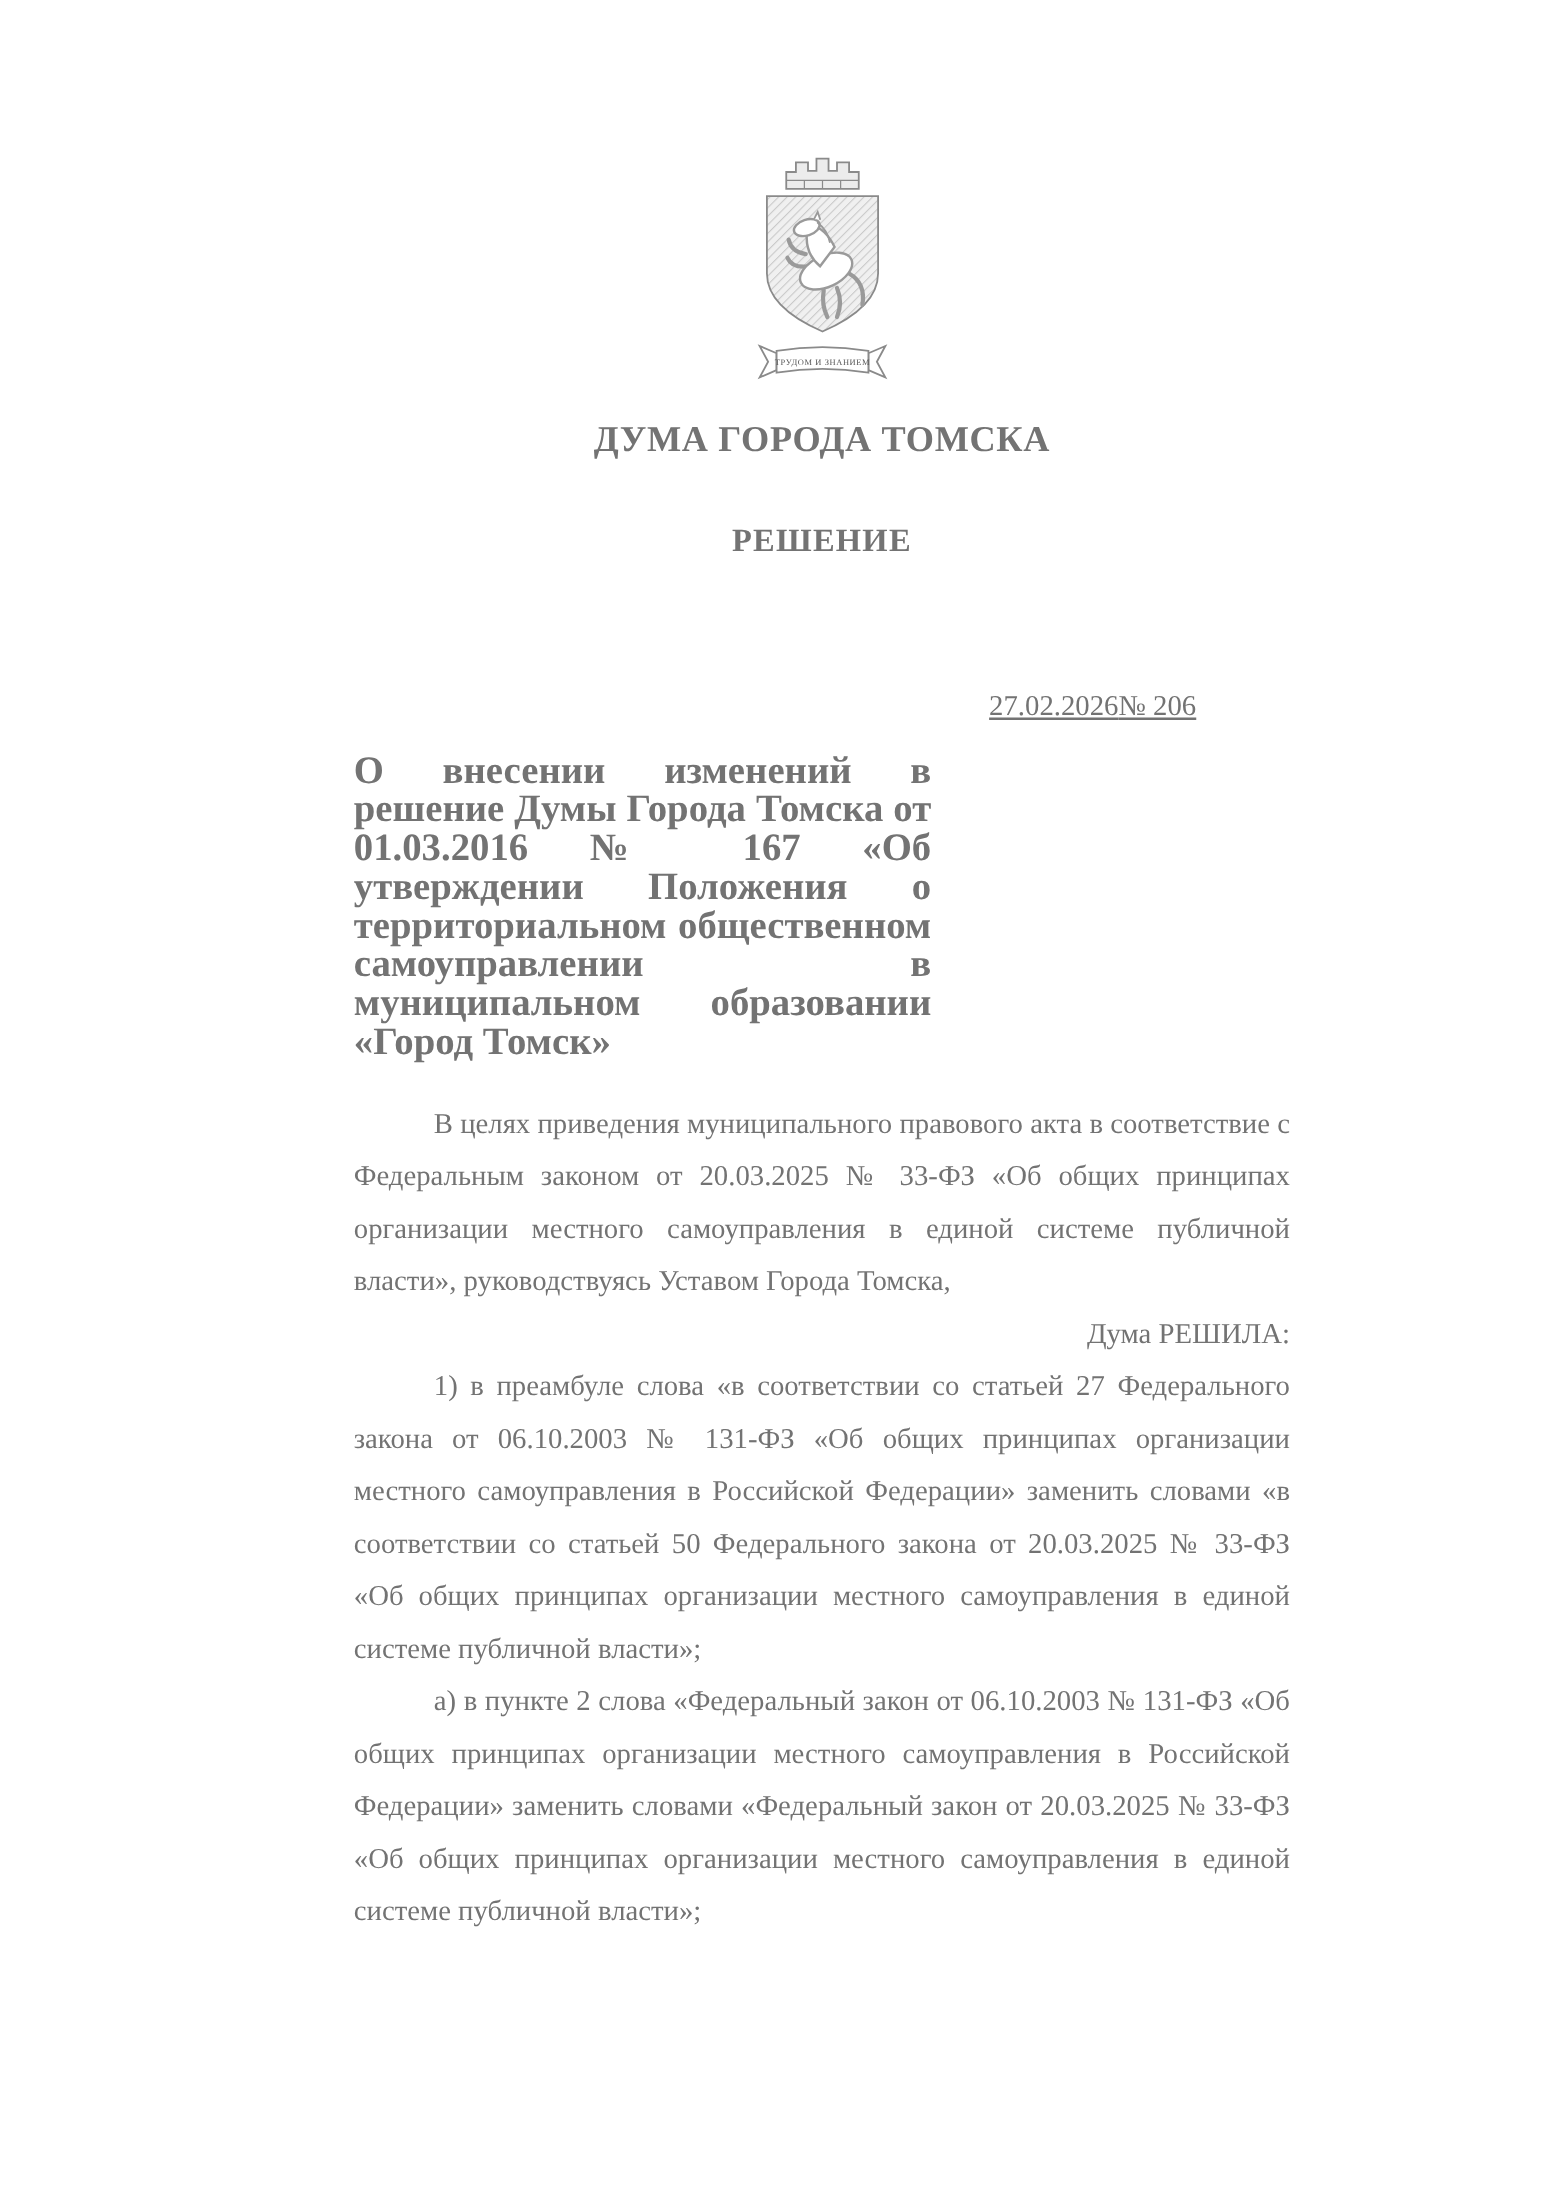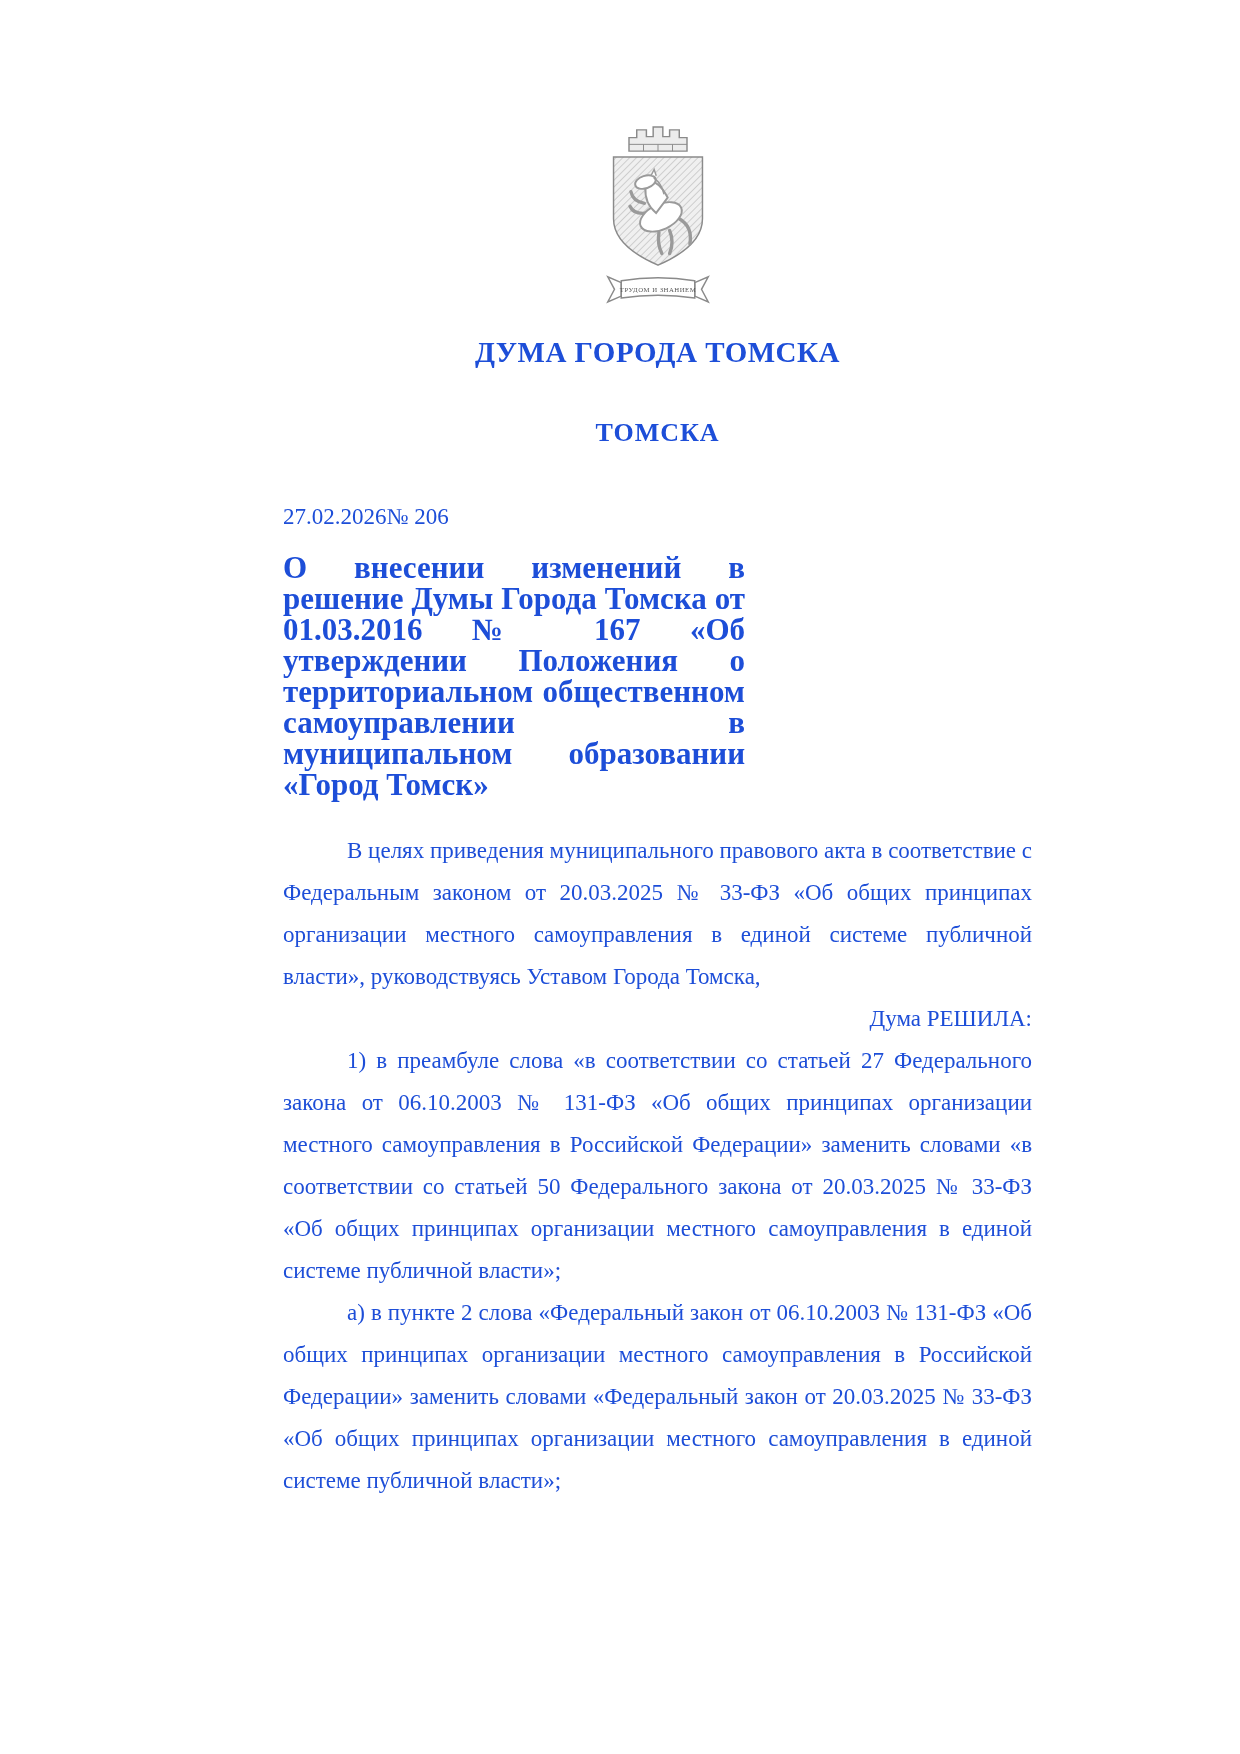--- a/index.html
+++ b/index.html
@@ -6,21 +6,21 @@
   html,body { margin:0; padding:0; background:#ffffff; }
   .page {
     position:relative;
     width:1004px;
     height:1754px;
     margin:0 auto;
     background:#ffffff;
     box-sizing:border-box;
     padding:0 90px 0 165px;
     font-family:"Liberation Serif","DejaVu Serif",serif;
-    color:#1d4ed8;
+    color:#737373;
     overflow:hidden;
   }
   .emblem { width:116px; margin:118px auto 0; }
   .emblem svg { display:block; }
   .org-name {
     text-align:center;
     font-weight:bold;
     font-size:29px;
     letter-spacing:0.5px;
     margin-top:26px;
@@ -29,26 +29,27 @@
   .doc-type {
     text-align:center;
     font-weight:bold;
     font-size:26px;
     letter-spacing:1px;
     margin-top:46px;
     line-height:34px;
   }
   .date-row {
     display:flex;
-    justify-content:flex-start;
+    justify-content:flex-end;
     align-items:baseline;
-    margin-top:52px;
+    margin-top:100px;
     padding-right:75px;
     font-size:23px;
     line-height:30px;
+    text-decoration:underline;
   }
   .doc-title {
     margin-top:20px;
     width:462px;
     font-weight:bold;
     font-size:31px;
     line-height:31px;
     text-align:justify;
   }
   .para {
@@ -109,21 +110,21 @@
         <path d="M22 170 L8 164 L15 177 L8 190 L22 184 Z" fill="#ffffff" stroke="#8a8a8a" stroke-width="1.5"></path>
         <path d="M98 170 L112 164 L105 177 L112 190 L98 184 Z" fill="#ffffff" stroke="#8a8a8a" stroke-width="1.5"></path>
         <path d="M22 168 Q60 162 98 168 L98 186 Q60 180 22 186 Z" fill="#ffffff" stroke="#8a8a8a" stroke-width="1.5"></path>
         <text x="60" y="180" text-anchor="middle" font-size="7" fill="#555555" style="font-family:'Liberation Serif',serif; letter-spacing:0.5px;">ТРУДОМ И ЗНАНИЕМ</text>
       </g>
     </svg>
   </div>
 
   <div class="org-name">ДУМА ГОРОДА ТОМСКА</div>
 
-  <div class="doc-type">ТОМСКА</div>
+  <div class="doc-type">РЕШЕНИЕ</div>
 
   <div class="date-row">
     <span>27.02.2026</span>
     <span>№ 206</span>
   </div>
 
   <div class="doc-title">О внесении изменений в решение Думы Города Томска от 01.03.2016 №&nbsp;167 «Об утверждении Положения о территориальном общественном самоуправлении в муниципальном образовании «Город Томск»</div>
 
   <p class="para preamble">В целях приведения муниципального правового акта в соответствие с Федеральным законом от 20.03.2025 №&nbsp;33-ФЗ «Об общих принципах организации местного самоуправления в единой системе публичной власти», руководствуясь Уставом Города Томска,</p>
 

